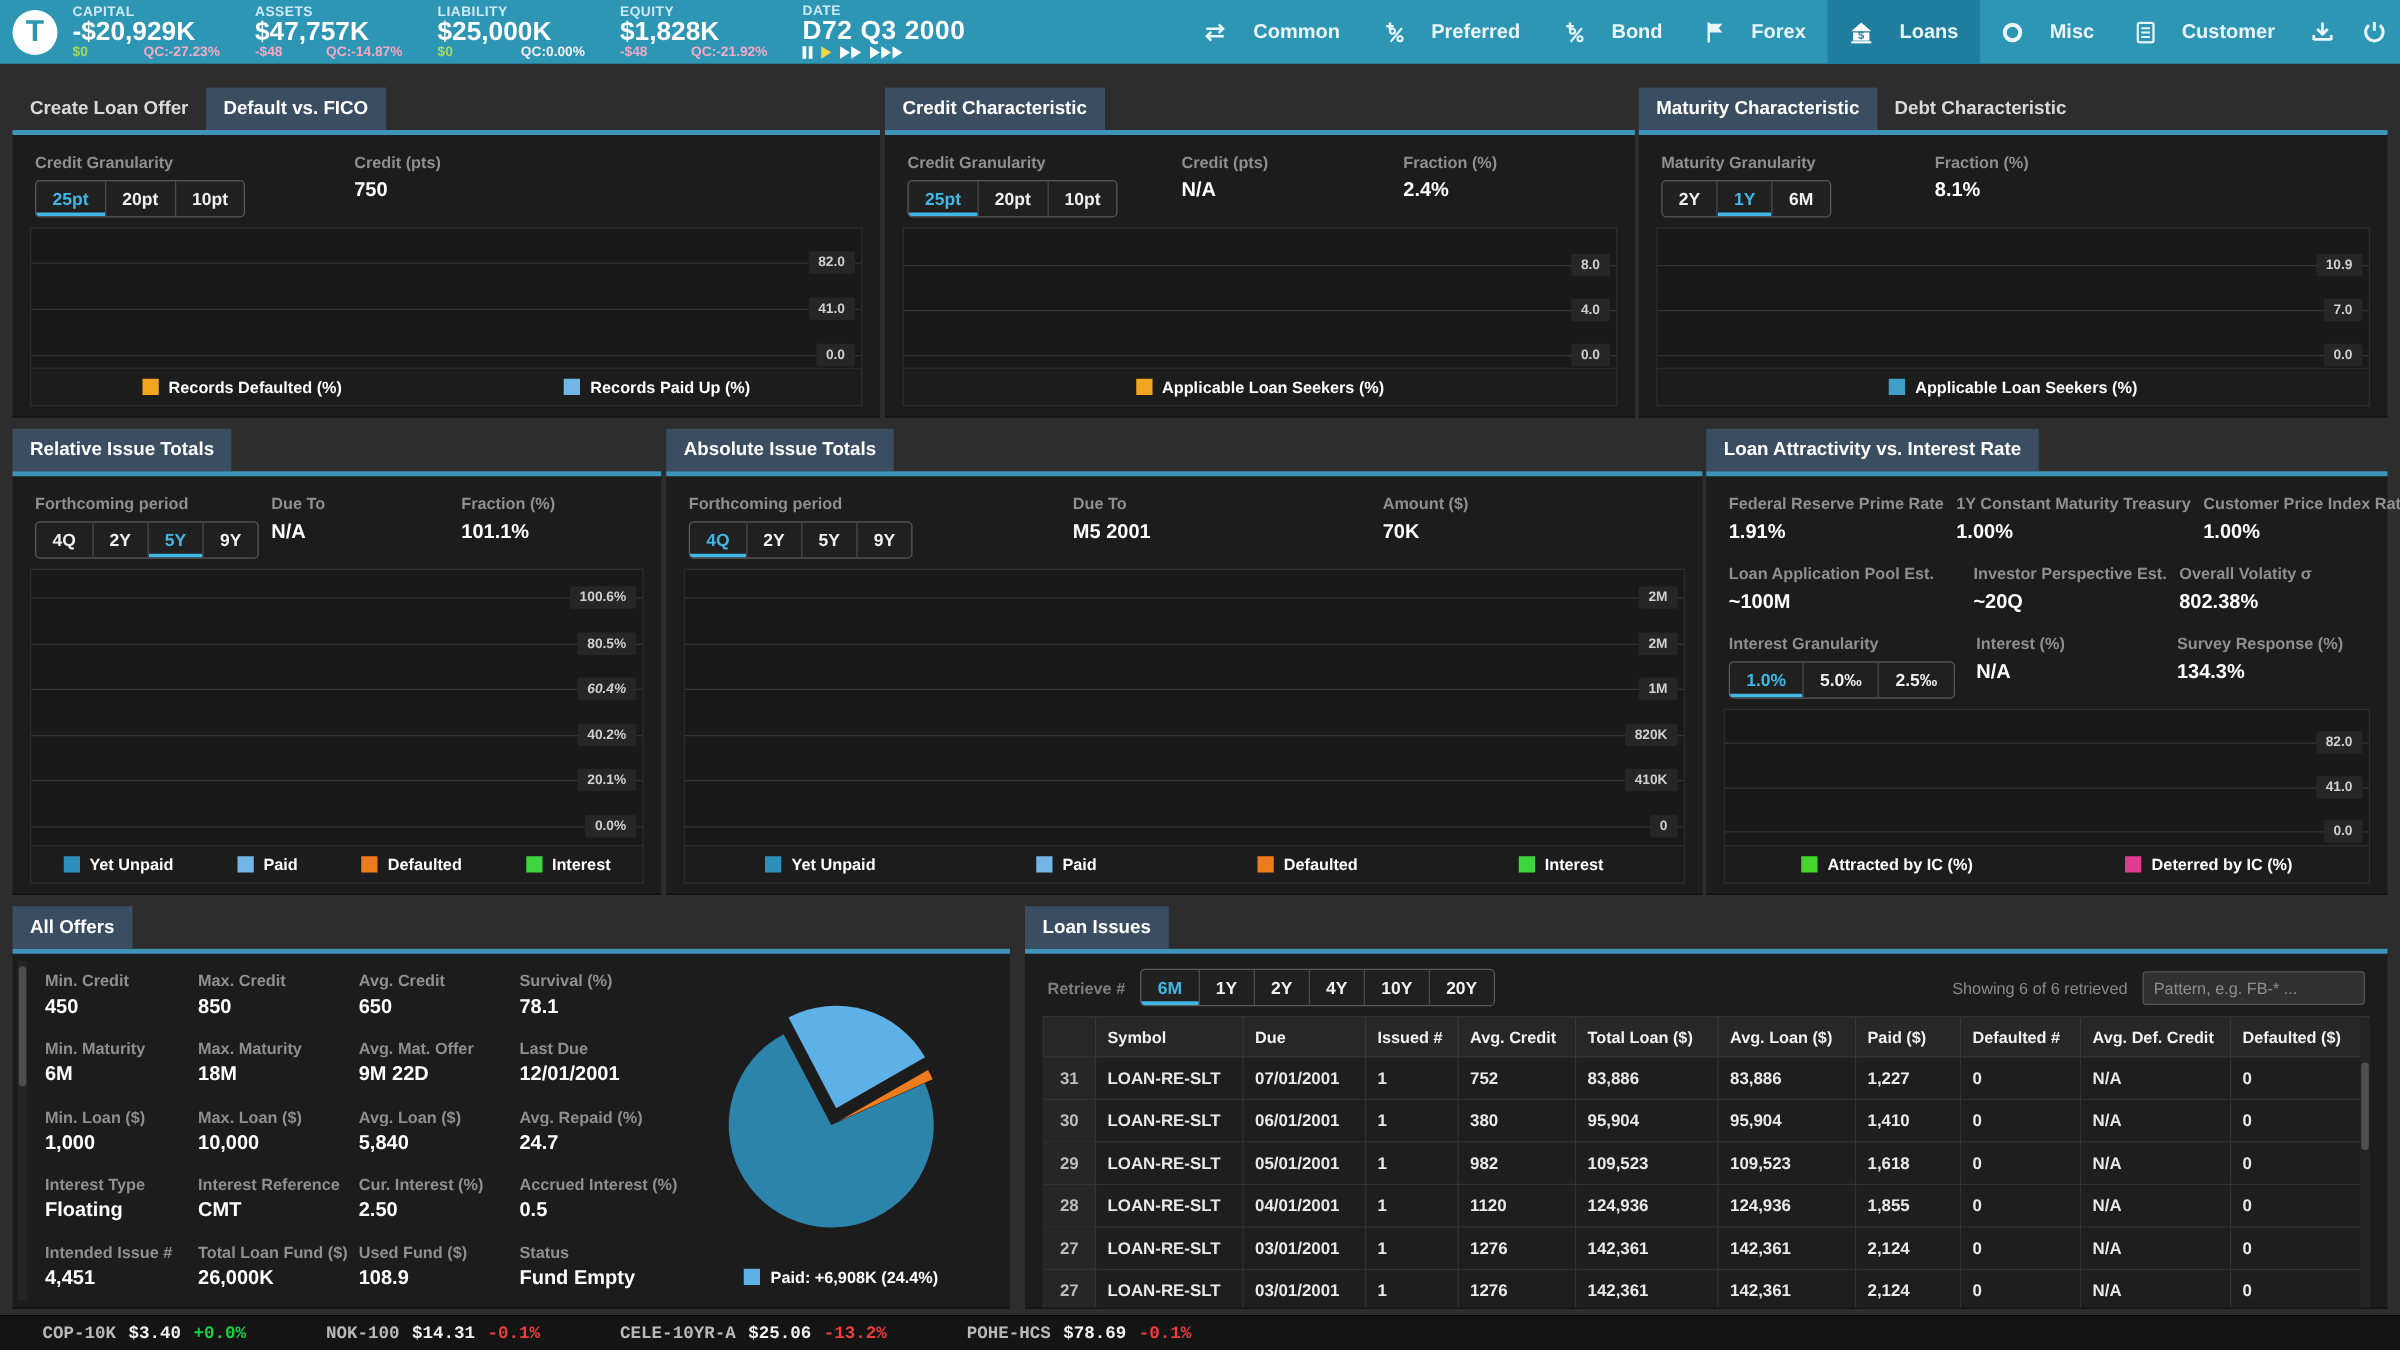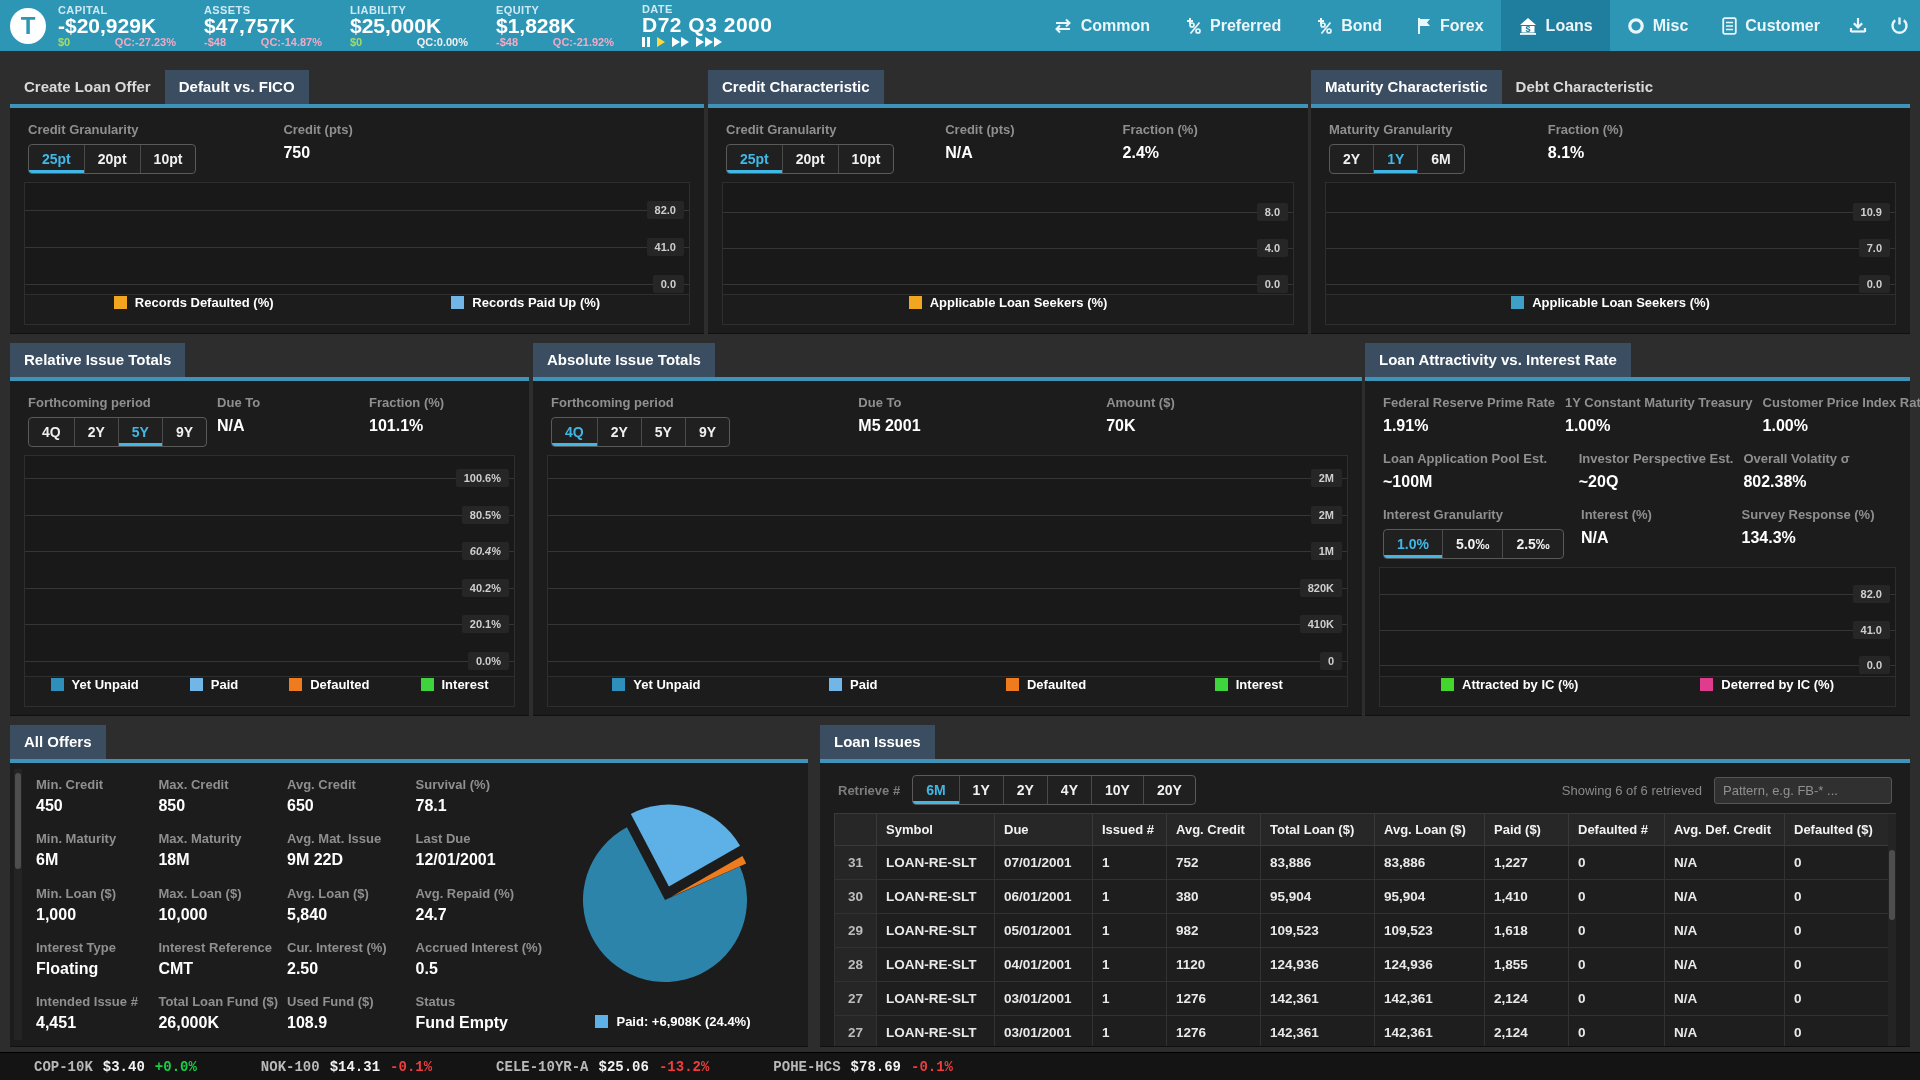--- a/index.html
+++ b/index.html
@@ -14,21 +14,21 @@
   .hstat .hvalue{font-size:21px;font-weight:bold;color:#fff;line-height:20px;}
   .hstat .hsub{font-size:11px;font-weight:bold;display:flex;justify-content:space-between;width:118px;}
   .c-green{color:#a6dc5e;} .c-pink{color:#f4a9c4;} .c-white{color:#f3eef1;}
   .hdate .hvalue{letter-spacing:.5px;}
   .playrow{display:flex;align-items:center;gap:7px;height:13px;margin-top:1px;}
   .pbars{display:flex;gap:2px;} .pbars i{width:3px;height:10px;background:#fff;display:block;}
   .tri{width:0;height:0;border-top:5px solid transparent;border-bottom:5px solid transparent;border-left:8px solid #fff;display:inline-block;}
   .tri.yellow{border-left-color:#ffd83d;}
   .trig{display:flex;gap:1px;}
   #navwrap{margin-left:auto;display:flex;align-items:center;height:51px;}
-  .navitem{display:flex;align-items:center;gap:8px;color:#eaf6fa;font-weight:bold;font-size:16px;
+  .navitem{display:flex;align-items:center;gap:21px;color:#eaf6fa;font-weight:bold;font-size:16px;
     padding:0 17px;height:51px;cursor:pointer;}
   .navitem.active{background:#1f7e9d;}
   .utilicon{padding:0 11px;height:51px;display:flex;align-items:center;cursor:pointer;}
   svg.ic{display:block;}
   
   .panel{position:absolute;}
   .tabbar{height:34px;display:flex;align-items:flex-end;}
   .tab{padding:8px 14px 9px;font-size:15px;font-weight:bold;color:#d9d9d9;cursor:pointer;}
   .tab.active{background:#3a4d61;color:#fff;}
   .pbody{position:absolute;left:0;top:34px;right:0;bottom:0;background:#1c1c1c;
@@ -43,21 +43,21 @@
   
   .chartzone{flex:1;position:relative;border:1px solid #2e2e2e;border-bottom:none;background:#191919;overflow:hidden;}
   .gl{position:absolute;left:0;right:0;height:1px;background:#353535;}
   .ytick{position:absolute;right:5px;font-size:11px;font-weight:bold;color:#cfcfcf;background:#262626;
     padding:3px 8px;border-radius:2px;transform:translateY(-50%);}
   .plot{position:absolute;display:flex;align-items:flex-end;}
   .bar{flex:1;display:flex;flex-direction:column-reverse;}
   .bar div{width:100%;}
   .grp{flex:1;display:flex;align-items:flex-end;gap:2px;}
   .grp i{flex:1;display:block;}
-  .legend{height:31px;border:1px solid #2e2e2e;border-top:1px solid #2e2e2e;display:flex;align-items:flex-start;
+  .legend{height:31px;border:1px solid #2e2e2e;border-top:1px solid #2e2e2e;display:flex;align-items:center;
     justify-content:space-around;background:#1c1c1c;margin-bottom:8px;}
   .litem{display:flex;align-items:center;gap:8px;font-size:13px;font-weight:bold;color:#fff;}
   .swatch{width:13px;height:13px;display:inline-block;}
   
   #offers-body{flex-direction:row;padding:6px 10px 6px 4px;}
   .vtrack{width:8px;background:#242424;position:relative;margin-right:8px;}
   .vtrack .thumb{position:absolute;left:1px;right:1px;background:#4e4e4e;border-radius:3px;}
   .offgrid{flex:1;display:grid;grid-template-columns:1fr 1.05fr 1.05fr 1fr;align-content:space-between;padding:8px 6px;}
   .offcell .flabel{margin:0 0 5px;}
   .pieside{width:250px;display:flex;flex-direction:column;align-items:center;justify-content:flex-end;padding-bottom:4px;}
@@ -1077,21 +1077,21 @@
         </div>
         <div class="offcell">
           <div class="flabel">Min. Maturity</div>
           <div class="fvalue">6M</div>
         </div>
         <div class="offcell">
           <div class="flabel">Max. Maturity</div>
           <div class="fvalue">18M</div>
         </div>
         <div class="offcell">
-          <div class="flabel">Avg. Mat. Issue</div>
+          <div class="flabel">Avg. Mat. Offer</div>
           <div class="fvalue">9M 22D</div>
         </div>
         <div class="offcell">
           <div class="flabel">Last Due</div>
           <div class="fvalue">12/01/2001</div>
         </div>
         <div class="offcell">
           <div class="flabel">Min. Loan ($)</div>
           <div class="fvalue">1,000</div>
         </div>

